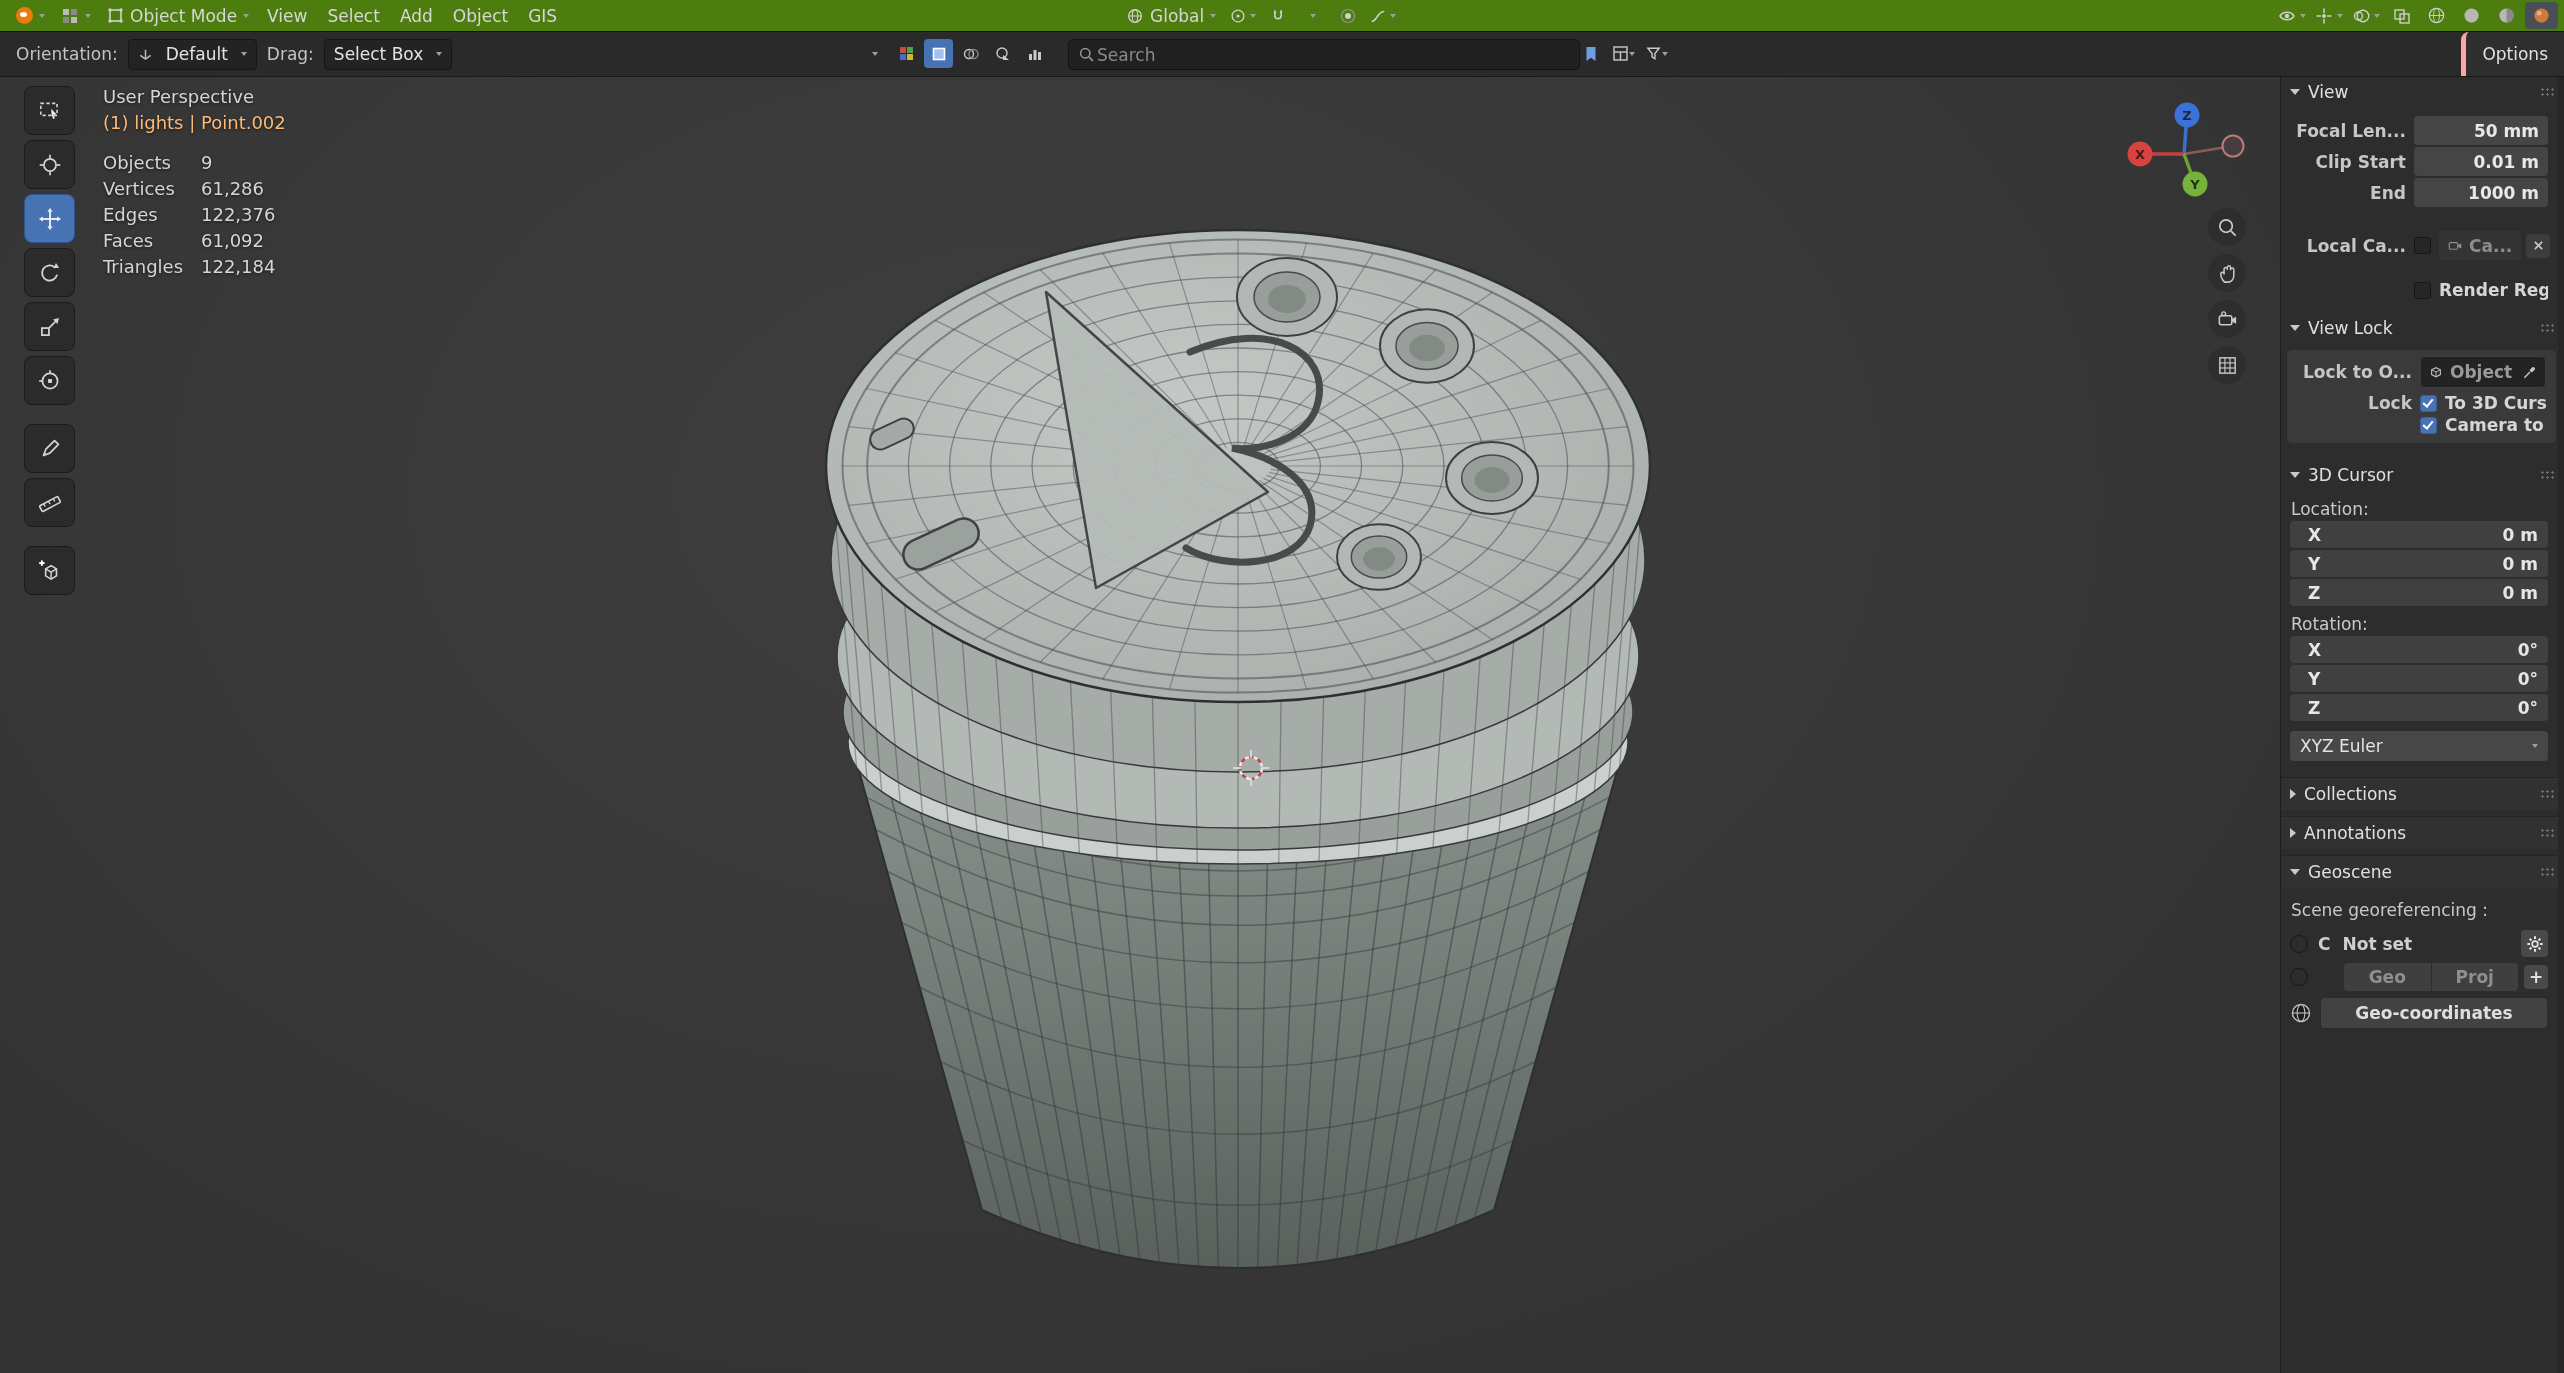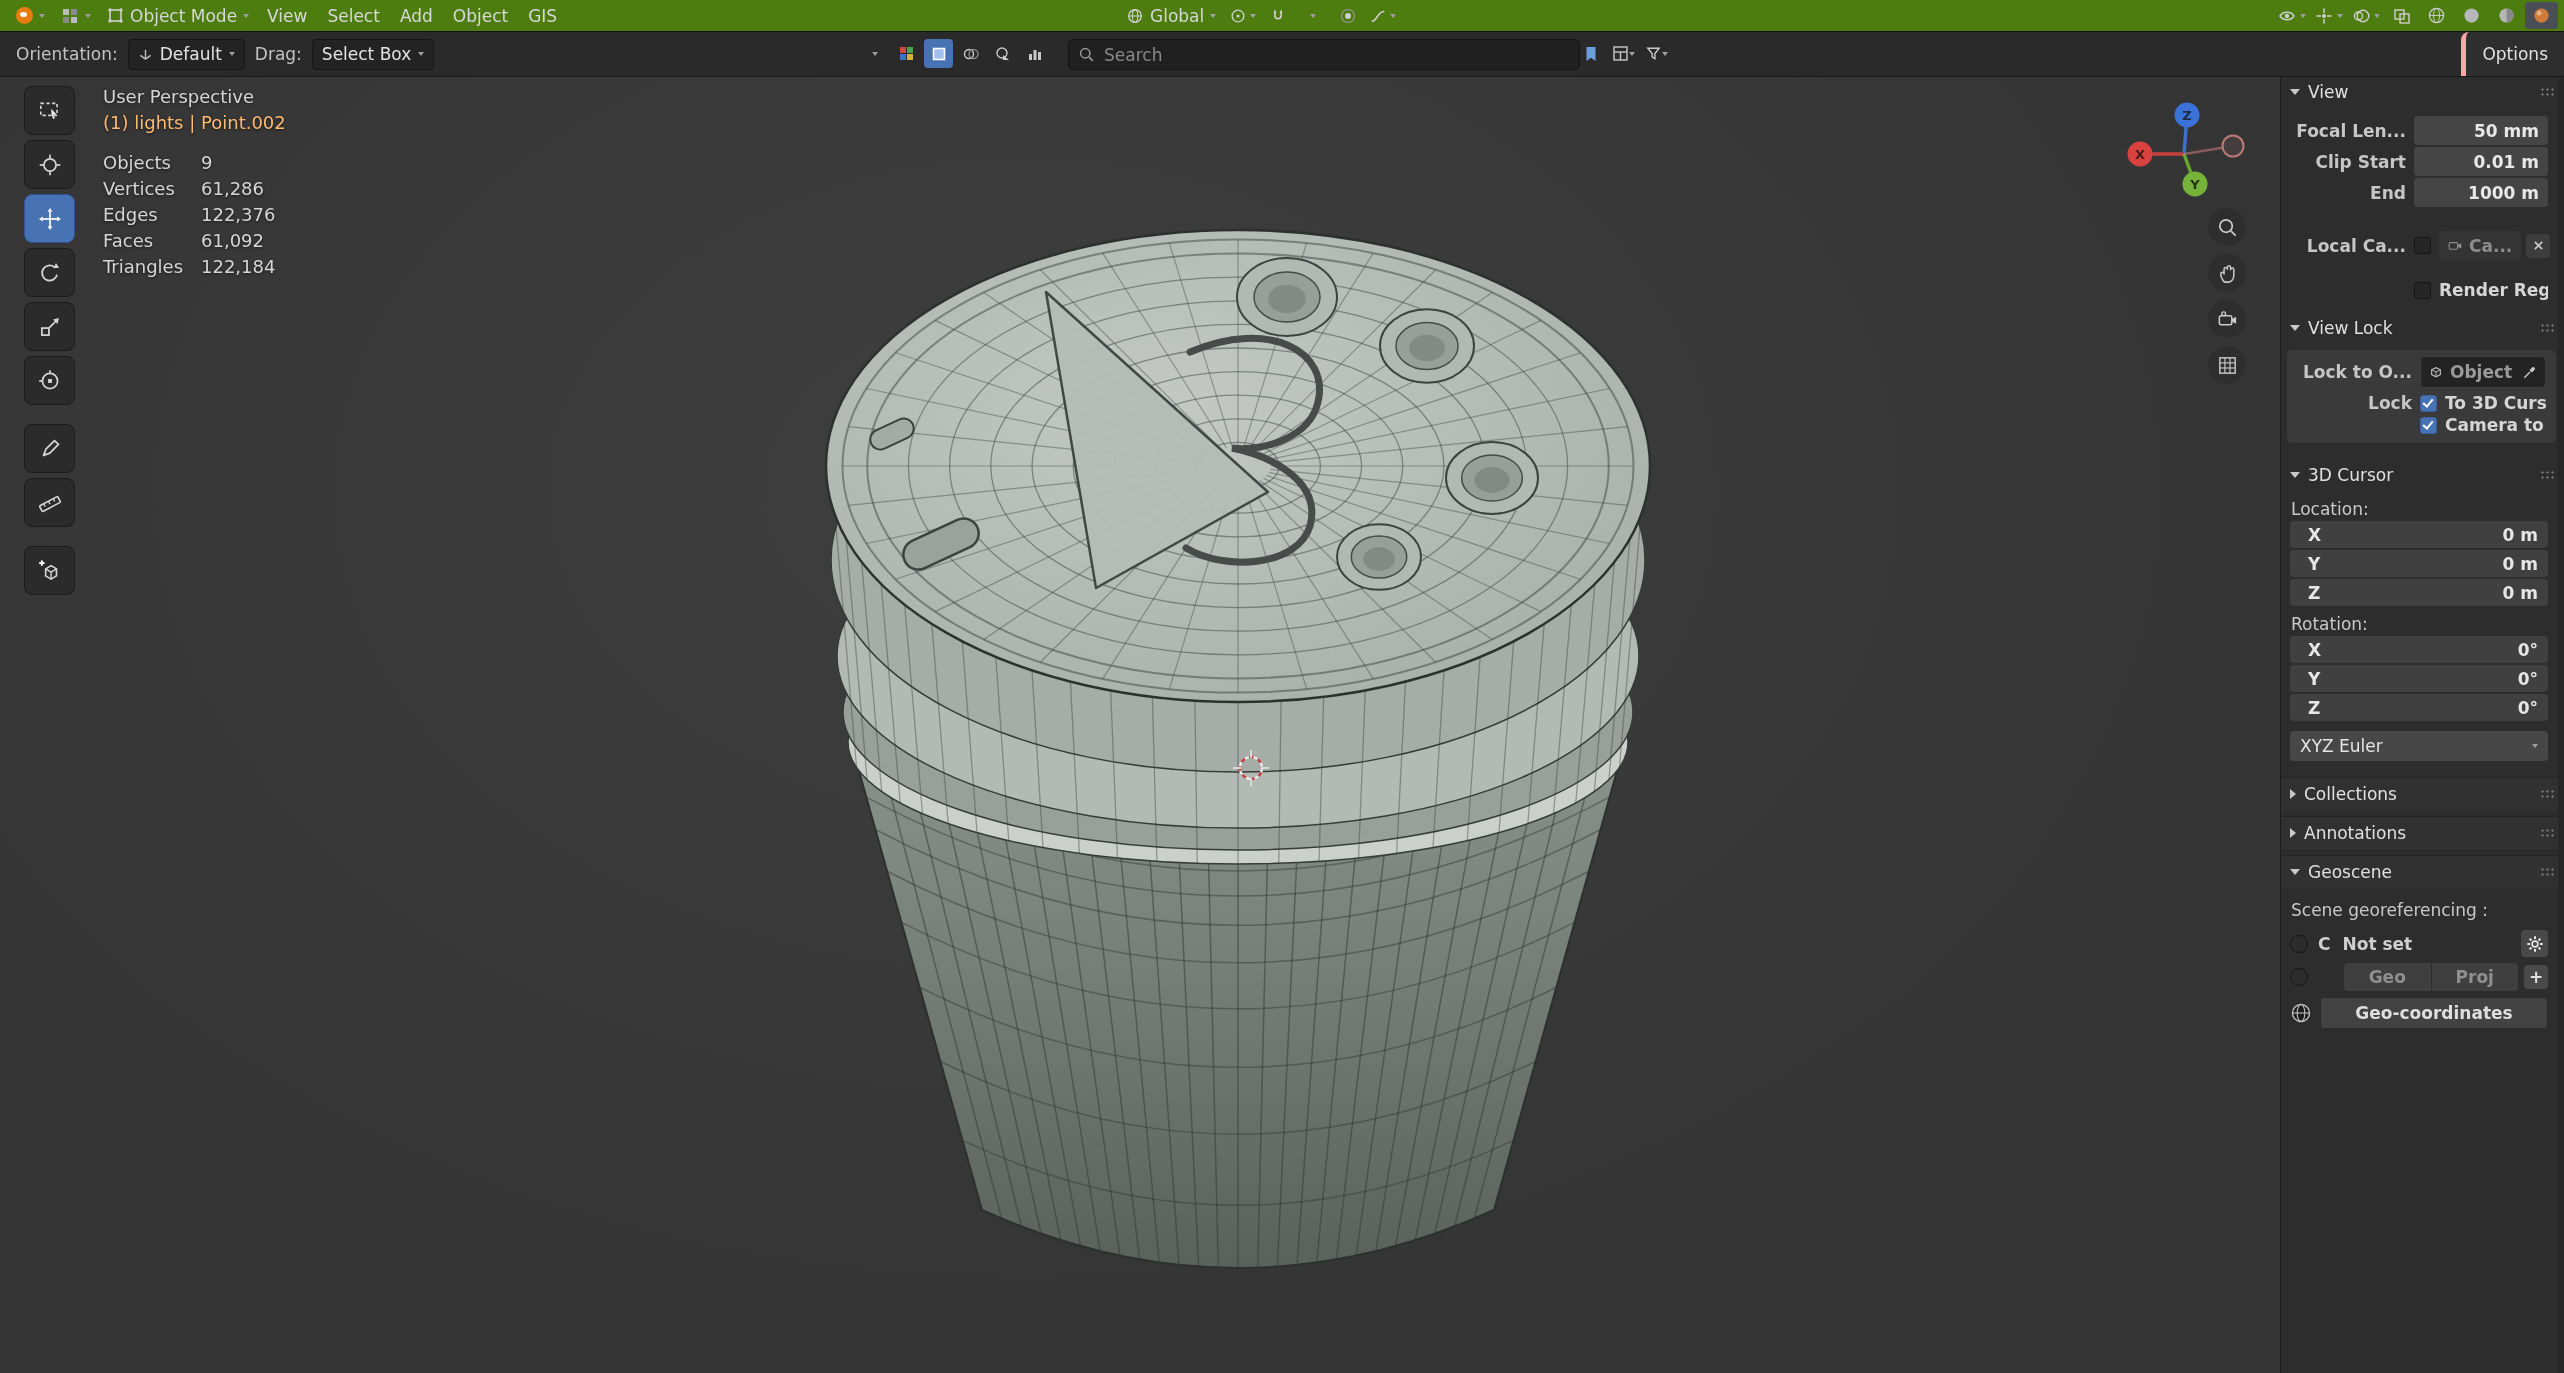--- a/index.html
+++ b/index.html
@@ -20,26 +20,26 @@
   .tb-right{position:absolute;right:6px;top:0;height:31px;display:flex;align-items:center;gap:2px;}
   .ibtn{height:27px;min-width:27px;padding:0 3px;display:flex;align-items:center;justify-content:center;gap:3px;border-radius:4px;}
   .ibtn.active{background:#4a4f57;}
 
   
   .header2{position:absolute;left:0;top:31px;right:0;height:44px;background:#2a2a2a;
            border-top:1px solid #111;border-bottom:1px solid #191919;z-index:5;font-size:17px;}
   .h2-left{position:absolute;left:16px;top:0;height:44px;display:flex;align-items:center;gap:10px;}
   .h2label{color:#c3c3c3;}
   .h2widget{height:29px;background:#232323;border:1px solid #161616;border-radius:4px;
-            display:flex;align-items:center;padding:0 9px;gap:7px;color:#e3e3e3;}
+            display:flex;align-items:center;padding:0 9px;gap:13px;color:#e3e3e3;}
   .h2icons{position:absolute;left:860px;top:7px;display:flex;align-items:center;gap:3px;}
   .sicon{width:29px;height:29px;border-radius:4px;display:flex;align-items:center;justify-content:center;}
   .sicon.activeblue{background:#4772b3;}
   .search{position:absolute;left:1068px;top:7px;width:492px;height:29px;background:#202020;
-          border:1px solid #141414;border-radius:5px;display:flex;align-items:center;padding:0 9px;gap:7px;}
+          border:1px solid #141414;border-radius:5px;display:flex;align-items:center;padding:0 9px;}
   .search input{flex:1;background:transparent;border:none;outline:none;color:#cfcfcf;font:inherit;font-size:17px;}
   .search input::placeholder{color:#8a8a8a;}
   .h2-right{position:absolute;left:1576px;top:7px;display:flex;align-items:center;gap:4px;}
   .options-tab{position:absolute;right:0;top:0;height:44px;display:flex;align-items:center;
                padding:0 16px;background:#2e2e2e;border-left:5px solid #fca5a5;border-radius:8px 0 0 0;color:#e0e0e0;}
 
   
   .viewport{position:absolute;left:0;top:76px;right:283px;bottom:0;
             background:radial-gradient(1300px 900px at 45% 32%,#3e3e3e 0%,#393939 55%,#343434 100%);}
 

